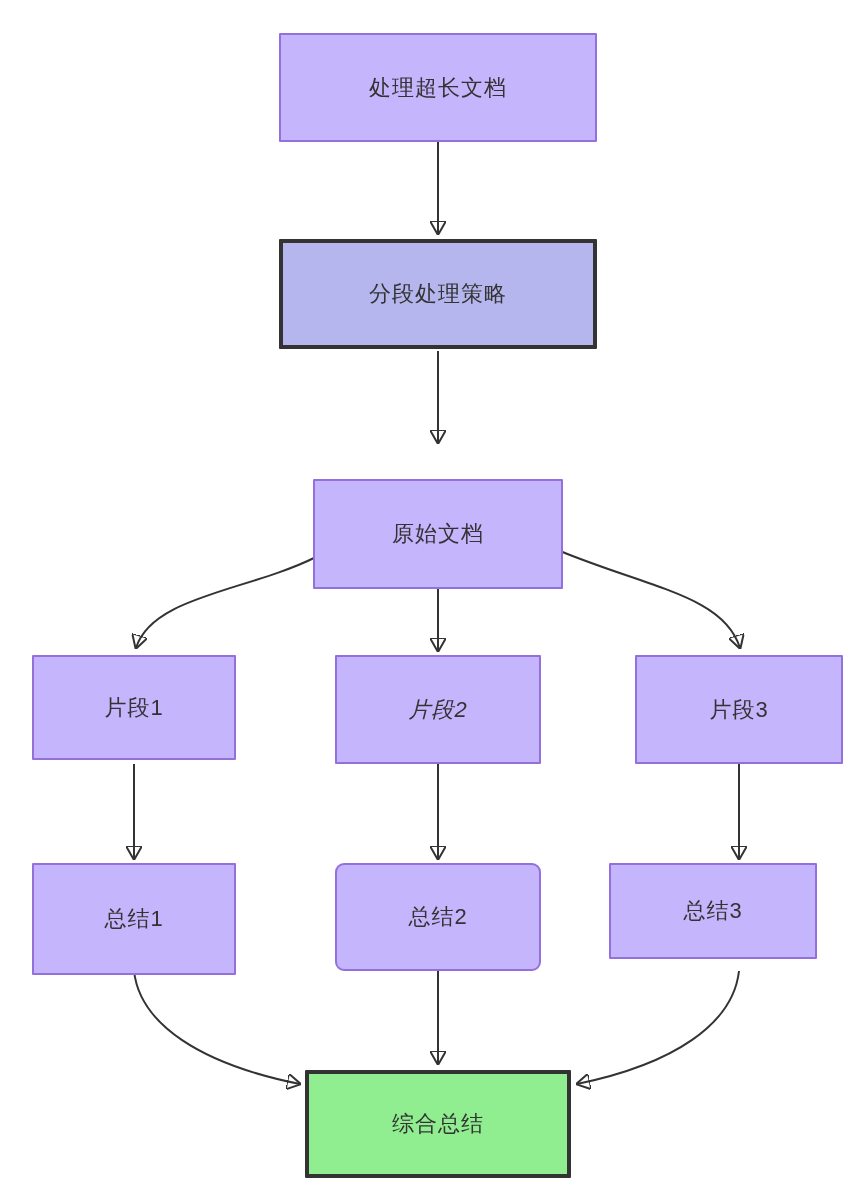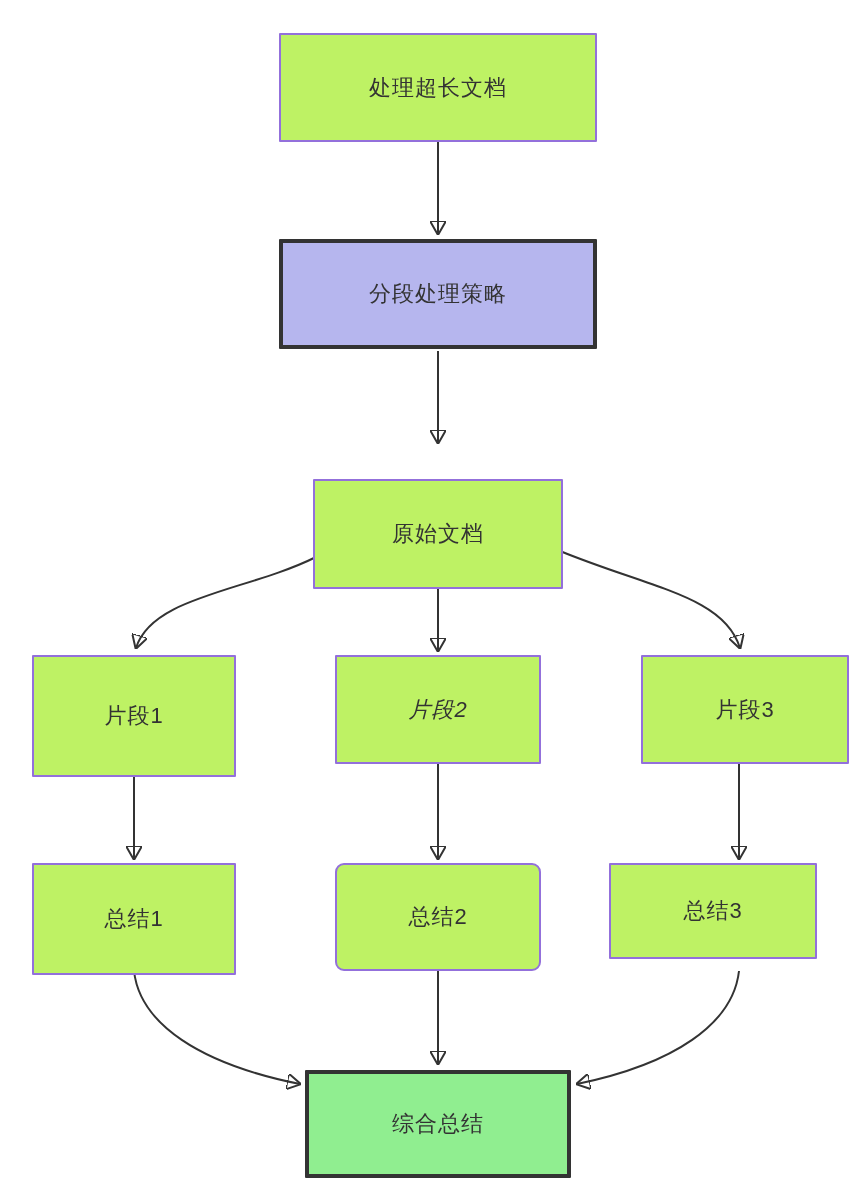--- a/index.html
+++ b/index.html
@@ -32,42 +32,42 @@
   }
   .node {
     position: absolute;
     box-sizing: border-box;
     display: flex;
     align-items: center;
     justify-content: center;
     text-align: center;
     font-size: 22px;
     color: #333333;
-    background: #bef264;
+    background: #c4b5fd;
     border: 2px solid #9370DB;
     border-radius: 1px;
     letter-spacing: 1px;
   }
   .node.emphasis {
     background: #B6B6EE;
     border: 4px solid #333333;
     text-align: center;
   }
   .node.final {
     background: #90EE90;
     border: 4px solid #333333;
     align-items: center;
   }
   
   #node-a  { left: 279px; top: 33px;   width: 318px; height: 109px; }
   #node-b  { left: 279px; top: 239px;  width: 318px; height: 110px; }
   #node-c  { left: 313px; top: 447px;  width: 250px; height: 110px; margin-top: 32px; }
-  #node-d1 { left: 32px;  top: 655px;  width: 204px; height: 122px; }
+  #node-d1 { left: 32px;  top: 655px;  width: 204px; height: 105px; }
   #node-d2 { left: 335px; top: 655px;  width: 206px; height: 109px; font-style: italic; }
-  #node-d3 { left: 635px; top: 655px;  width: 208px; height: 109px; margin-left: 6px; }
+  #node-d3 { left: 635px; top: 655px;  width: 208px; height: 109px; }
   #node-e1 { left: 32px;  top: 863px;  width: 204px; height: 112px; }
   #node-e2 { left: 335px; top: 863px;  width: 206px; height: 108px; border-radius: 9px; }
   #node-e3 { left: 609px; top: 863px;  width: 208px; height: 96px; }
   #node-f  { left: 305px; top: 1070px; width: 266px; height: 108px; }
 </style>
 </head>
 <body>
 
 <div class="stage">
 

